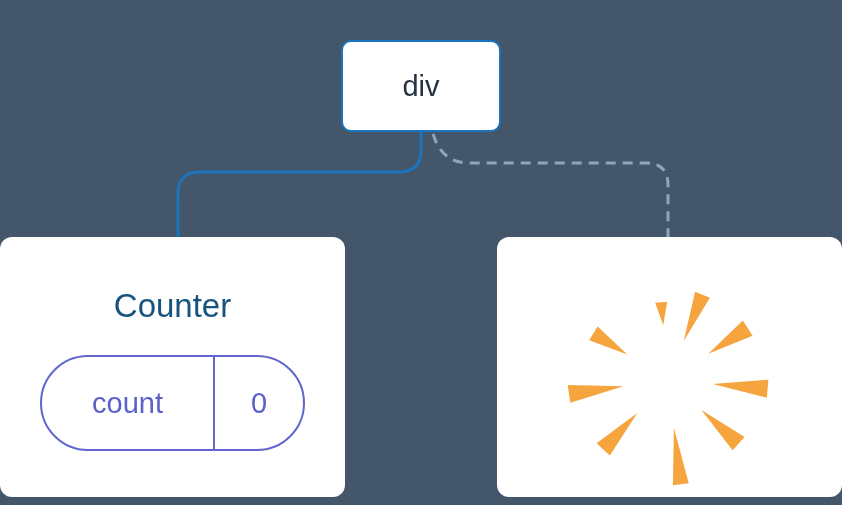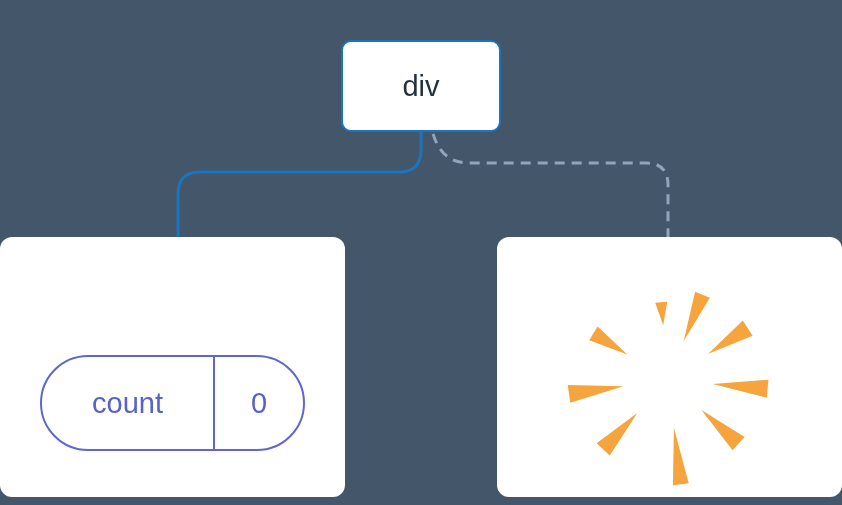--- a/index.html
+++ b/index.html
@@ -101,20 +101,21 @@
 <svg class="edges" width="842" height="505" viewBox="0 0 842 505">
   <path d="M421,98 L421,150 Q421,172 399,172 L200,172 Q178,172 178,194 L178,240" fill="none" stroke="#1B74BE" stroke-width="3"></path>
   <path d="M429,100 C429,140 441,163 469,163 L646,163 Q668,163 668,185 L668,240" fill="none" stroke="#8EA5BC" stroke-width="3" stroke-dasharray="10 7"></path>
 </svg>
 
 <div class="card root-node">
   <span>div</span>
 </div>
 
 <div class="card counter-node">
+  <div class="counter-title">Counter</div>
   <div class="state-pill">
     <div class="state-key">count</div>
     <div class="pill-divider"></div>
     <div class="state-value">0</div>
   </div>
 </div>
 
 <div class="card removed-node">
   <svg class="poof" width="260" height="260" viewBox="0 0 260 260">
     <polygon points="125.2,75.2 129.2,51.8 117.2,52.8"></polygon>

